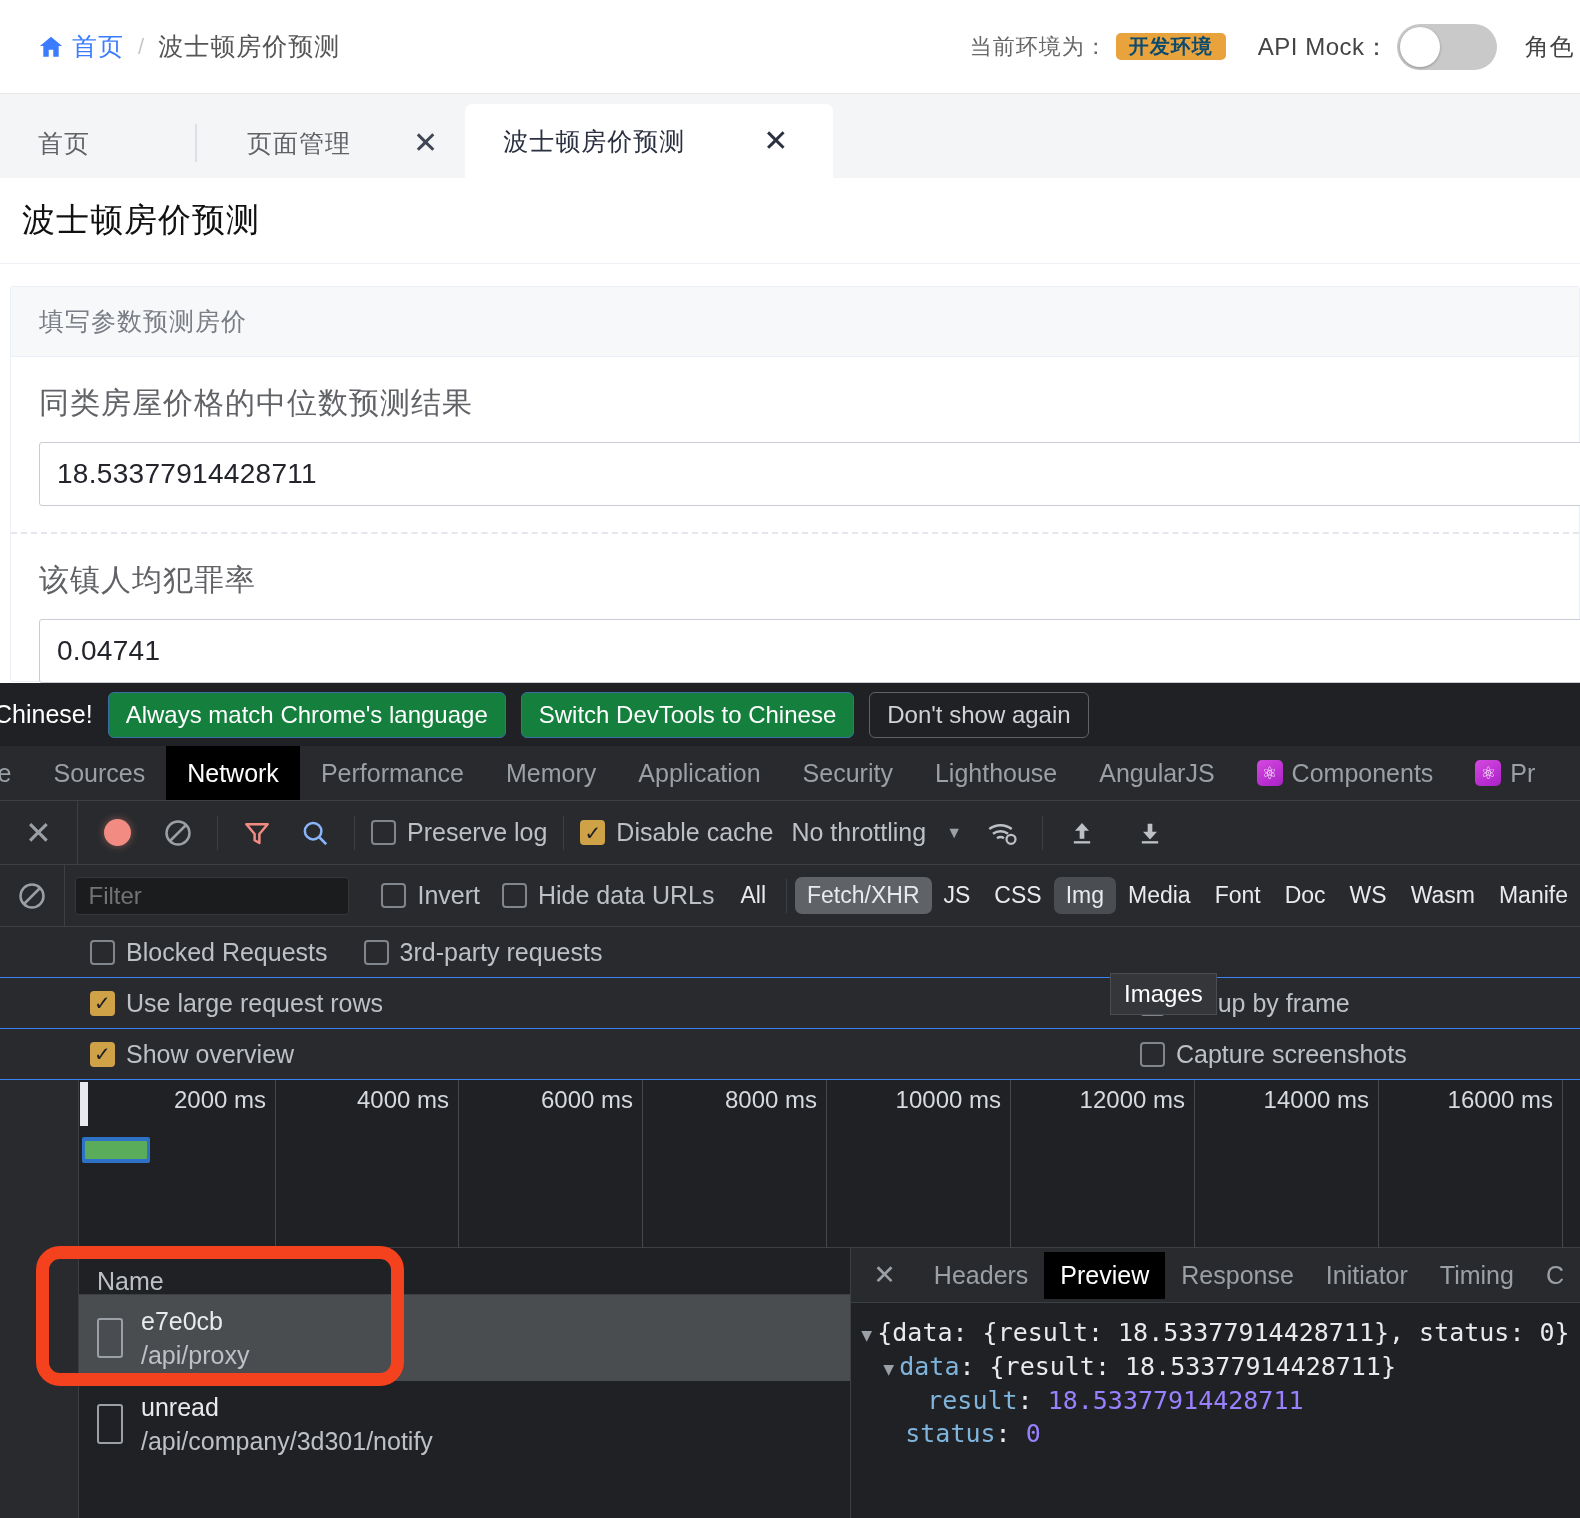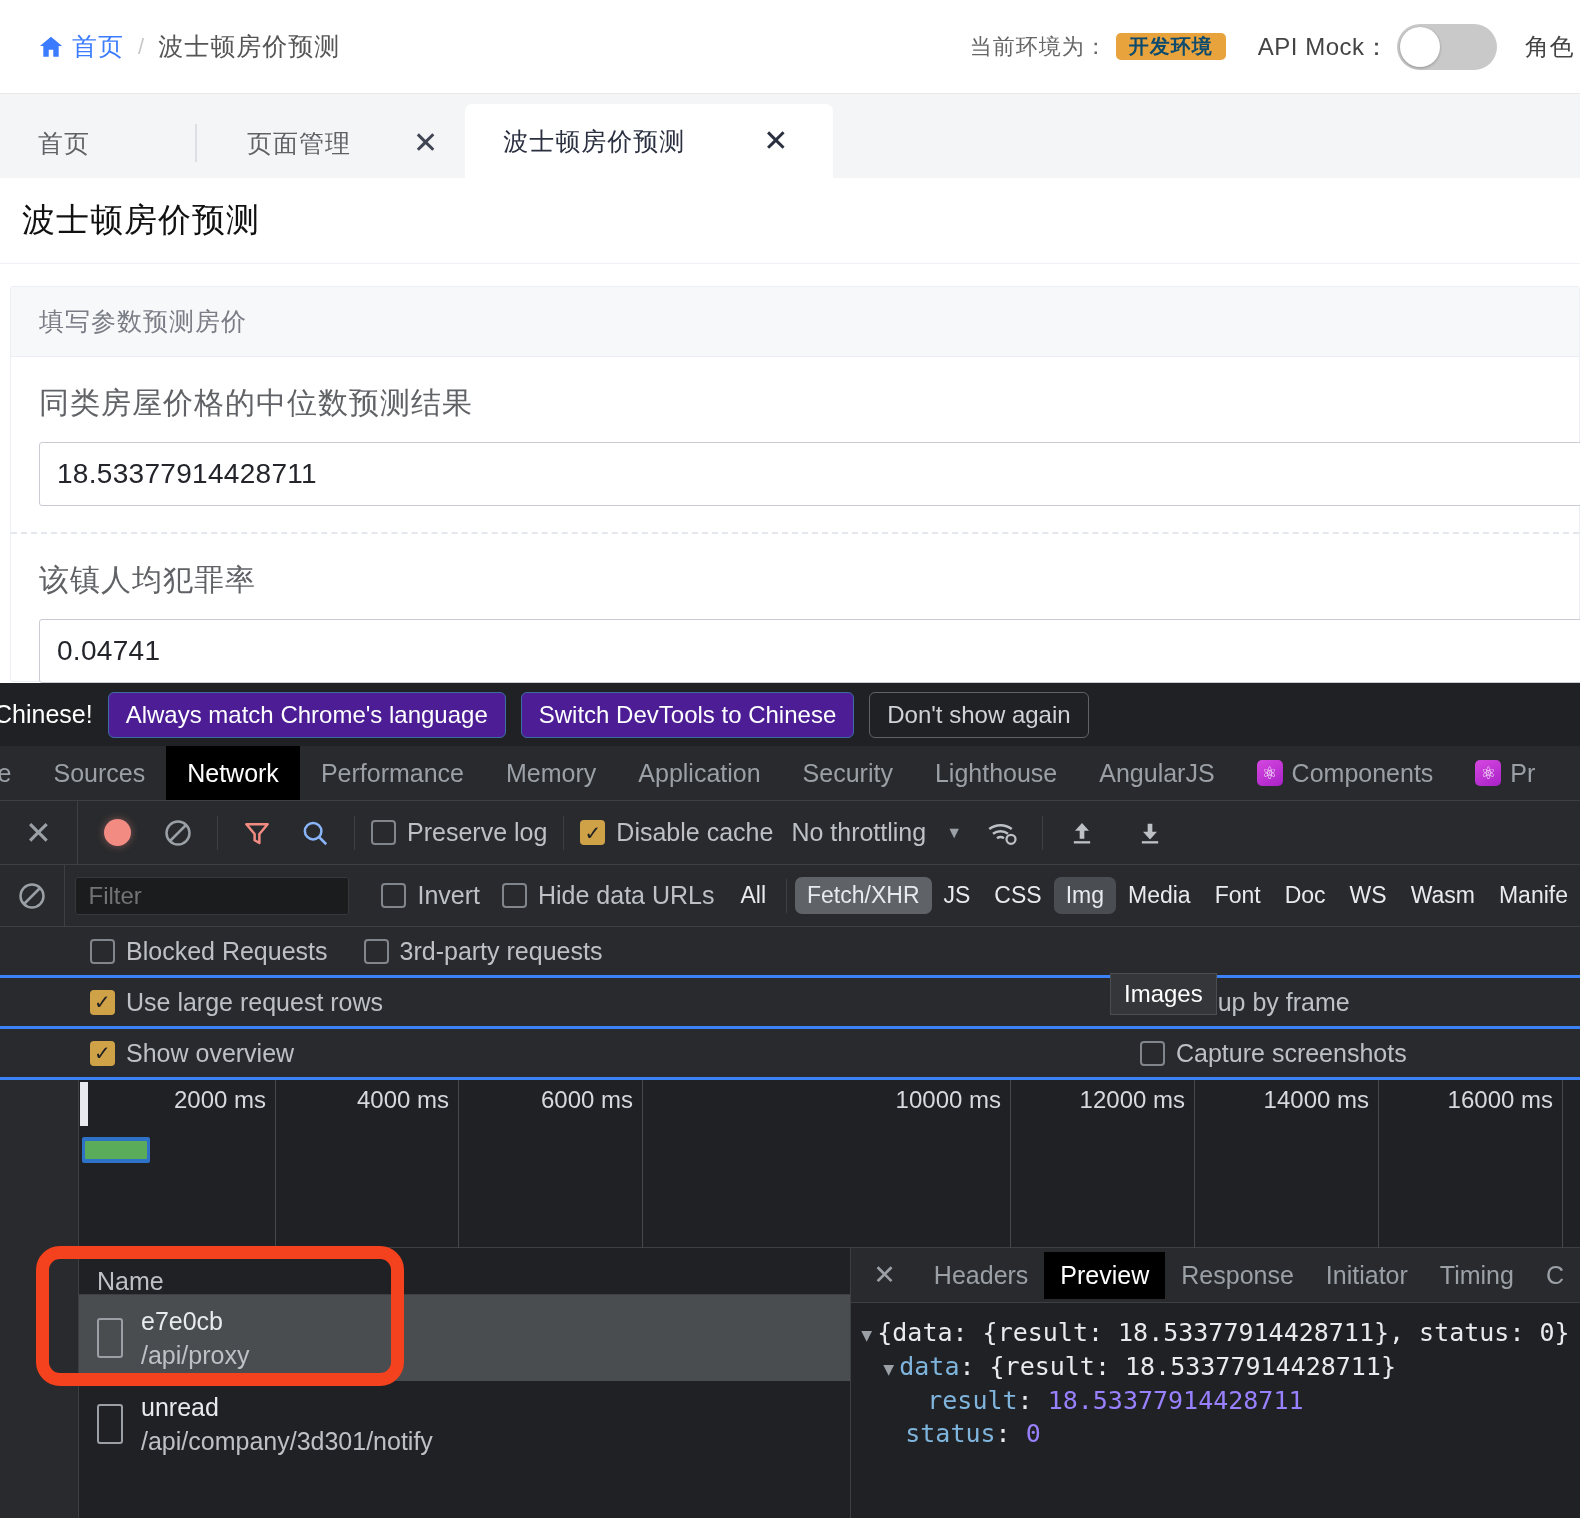--- a/index.html
+++ b/index.html
@@ -102,21 +102,21 @@
     font-family: "Liberation Sans", "DejaVu Sans", sans-serif;
     overflow: hidden;
   }
   .notice-bar {
     height: 63px; background: #202124; display: flex; align-items: center;
     padding-left: 0; gap: 15px;
   }
   .notice-text { font-size: 25px; color: #fff; margin-left: -6px; white-space: nowrap; }
   .notice-btn {
     font-size: 24px; padding: 8px 17px; border-radius: 6px; white-space: nowrap;
-    background: #4c1d95; color: #fff; border: 1px solid #3b6ea5;
+    background: #15803d; color: #fff; border: 1px solid #3b6ea5;
   }
   .notice-btn.ghost { background: transparent; color: #cfd2d6; border: 1px solid #5f6368; }
 
   .panel-tabs {
     height: 55px; background: #282a2d; display: flex; align-items: stretch;
     border-bottom: 1px solid #3c4043; padding-left: 0;
   }
   .ptab {
     display: flex; align-items: center; padding: 0 21px; font-size: 25px;
     color: #9aa0a6; white-space: nowrap;
@@ -167,21 +167,21 @@
     padding-left: 13px; font-size: 24px; color: #737373;
   }
   .ftypes { display: flex; align-items: center; gap: 0; margin-left: 14px; }
   .ftype { font-size: 23px; color: #e8eaed; padding: 5px 12px; border-radius: 7px; white-space: nowrap; }
   .ftype.active { background: #5f6368; }
   .ftype.hover { background: #4a4d51; }
 
   .opts-rows { position: relative; }
   .opts-row {
     height: 51px; display: flex; align-items: center;
-    border-bottom: 3px solid #3b82f6; background: #282a2d; position: relative; text-decoration: underline;
+    border-bottom: 1px solid #3b82f6; background: #282a2d; position: relative; text-decoration: underline;
   }
   .opts-left { position: absolute; left: 90px; display: flex; align-items: center; gap: 36px; }
   .opts-right { position: absolute; left: 1140px; display: flex; align-items: center; gap: 36px; }
   .tooltip {
     position: absolute; left: 1110px; top: -5px; background: #35363a; color: #fff;
     font-size: 24px; padding: 6px 13px; border: 1px solid #4a4d51; z-index: 9;
     white-space: nowrap;
   }
 
   
@@ -492,20 +492,23 @@
       <div class="playhead"></div>
       <div class="rtick" style="left:0;width:197px">
           <span>2000 ms</span>
         </div>
       <div class="rtick" style="left:197px;width:183px">
           <span>4000 ms</span>
         </div>
       <div class="rtick" style="left:380px;width:184px">
           <span>6000 ms</span>
         </div>
+      <div class="rtick" style="left:564px;width:184px">
+          <span>8000 ms</span>
+        </div>
       <div class="rtick" style="left:748px;width:184px">
           <span>10000 ms</span>
         </div>
       <div class="rtick" style="left:932px;width:184px">
           <span>12000 ms</span>
         </div>
       <div class="rtick" style="left:1116px;width:184px">
           <span>14000 ms</span>
         </div>
       <div class="rtick" style="left:1300px;width:184px">

